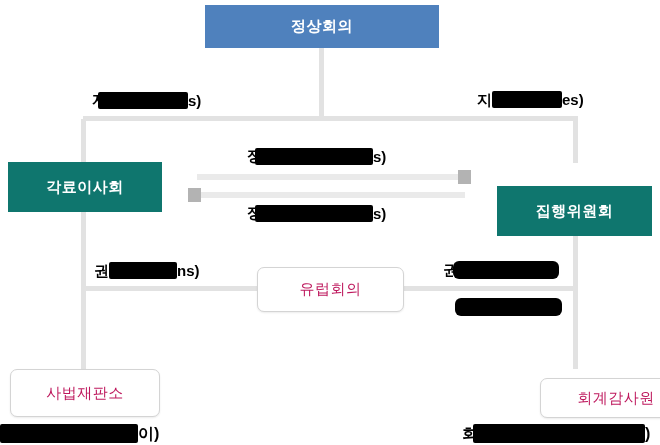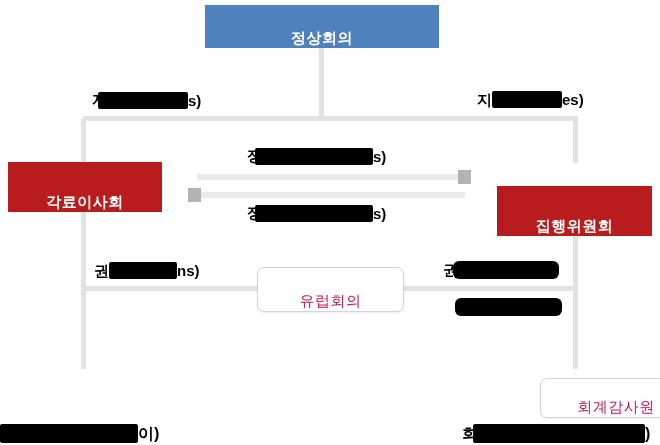--- a/index.html
+++ b/index.html
@@ -4,25 +4,25 @@
 <style>
   html,body{margin:0;padding:0;background:#fff;}
   #stage{
     position:relative;width:660px;height:445px;background:#ffffff;overflow:hidden;
     font-family:"Liberation Sans","DejaVu Sans",sans-serif;
   }
   
   .line{position:absolute;background:#e2e2e2;}
   
   .node{
-    position:absolute;display:flex;align-items:flex-end;justify-content:center;
+    position:absolute;display:flex;align-items:center;justify-content:center;
     font-size:15px;letter-spacing:.5px;box-sizing:border-box;
   }
   .node.solid-dark{background:#4f81bd;color:#ffffff;font-weight:bold;}
-  .node.solid-sky{background:#b91c1c;color:#ffffff;font-weight:bold;}
+  .node.solid-sky{background:#0f766e;color:#ffffff;font-weight:bold;}
   .node.outline{
     background:#ffffff;border:1px solid #d4d4d4;border-radius:7px;
     color:#be185d;font-weight:500;box-shadow:0 1px 2px rgba(0,0,0,0.08);
   }
   
   .elabel{
     position:absolute;display:inline-flex;align-items:center;
     font-size:15px;font-weight:bold;color:#000;white-space:nowrap;line-height:1;
   }
   .bar{display:inline-block;background:#000;height:17px;border-radius:2px;}
@@ -101,20 +101,23 @@
   </div>
   <div class="node solid-sky" id="node-council">
     <span>각료이사회</span>
   </div>
   <div class="node solid-sky" id="node-commission">
     <span>집행위원회</span>
   </div>
   <div class="node outline" id="node-european">
     <span>유럽회의</span>
   </div>
+  <div class="node outline" id="node-justice">
+    <span>사법재판소</span>
+  </div>
   <div class="node outline" id="node-auditors">
     <span>회계감사원</span>
   </div>
 
   <div class="elabel" id="label-top-left">
     <span class="clip">지</span>
       <span class="bar"></span>
       <span>s)</span>
   </div>
 

